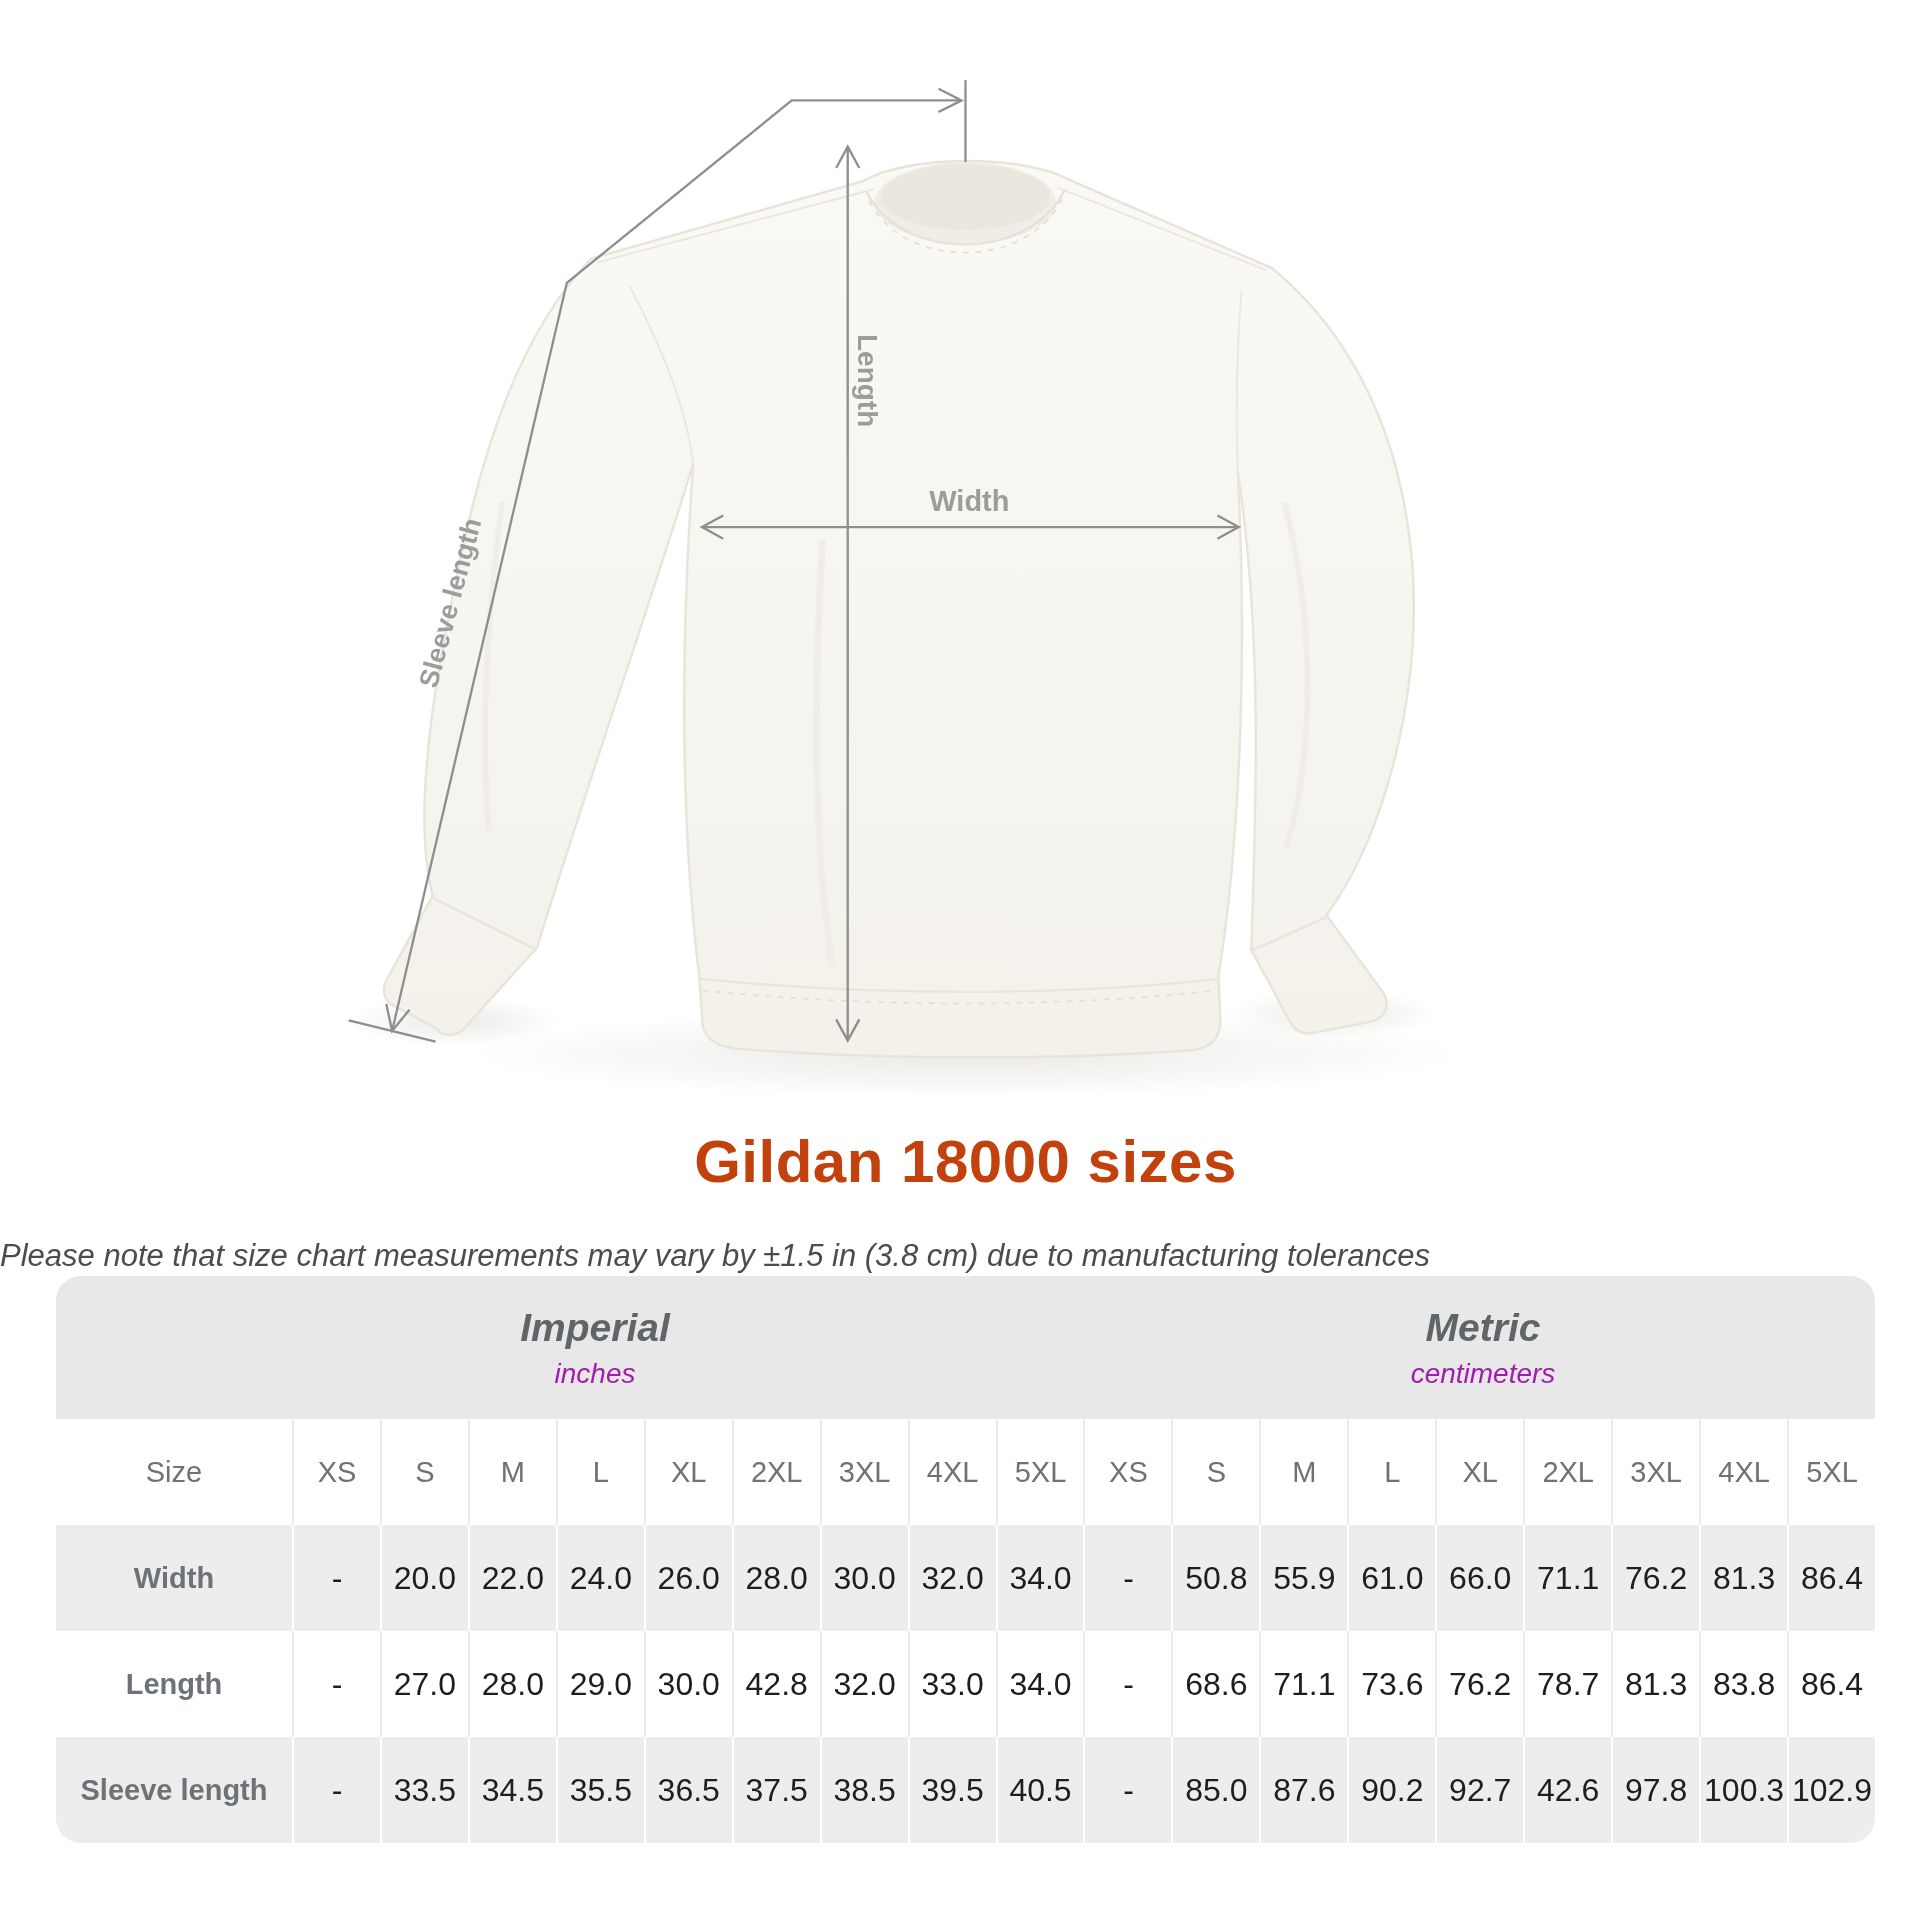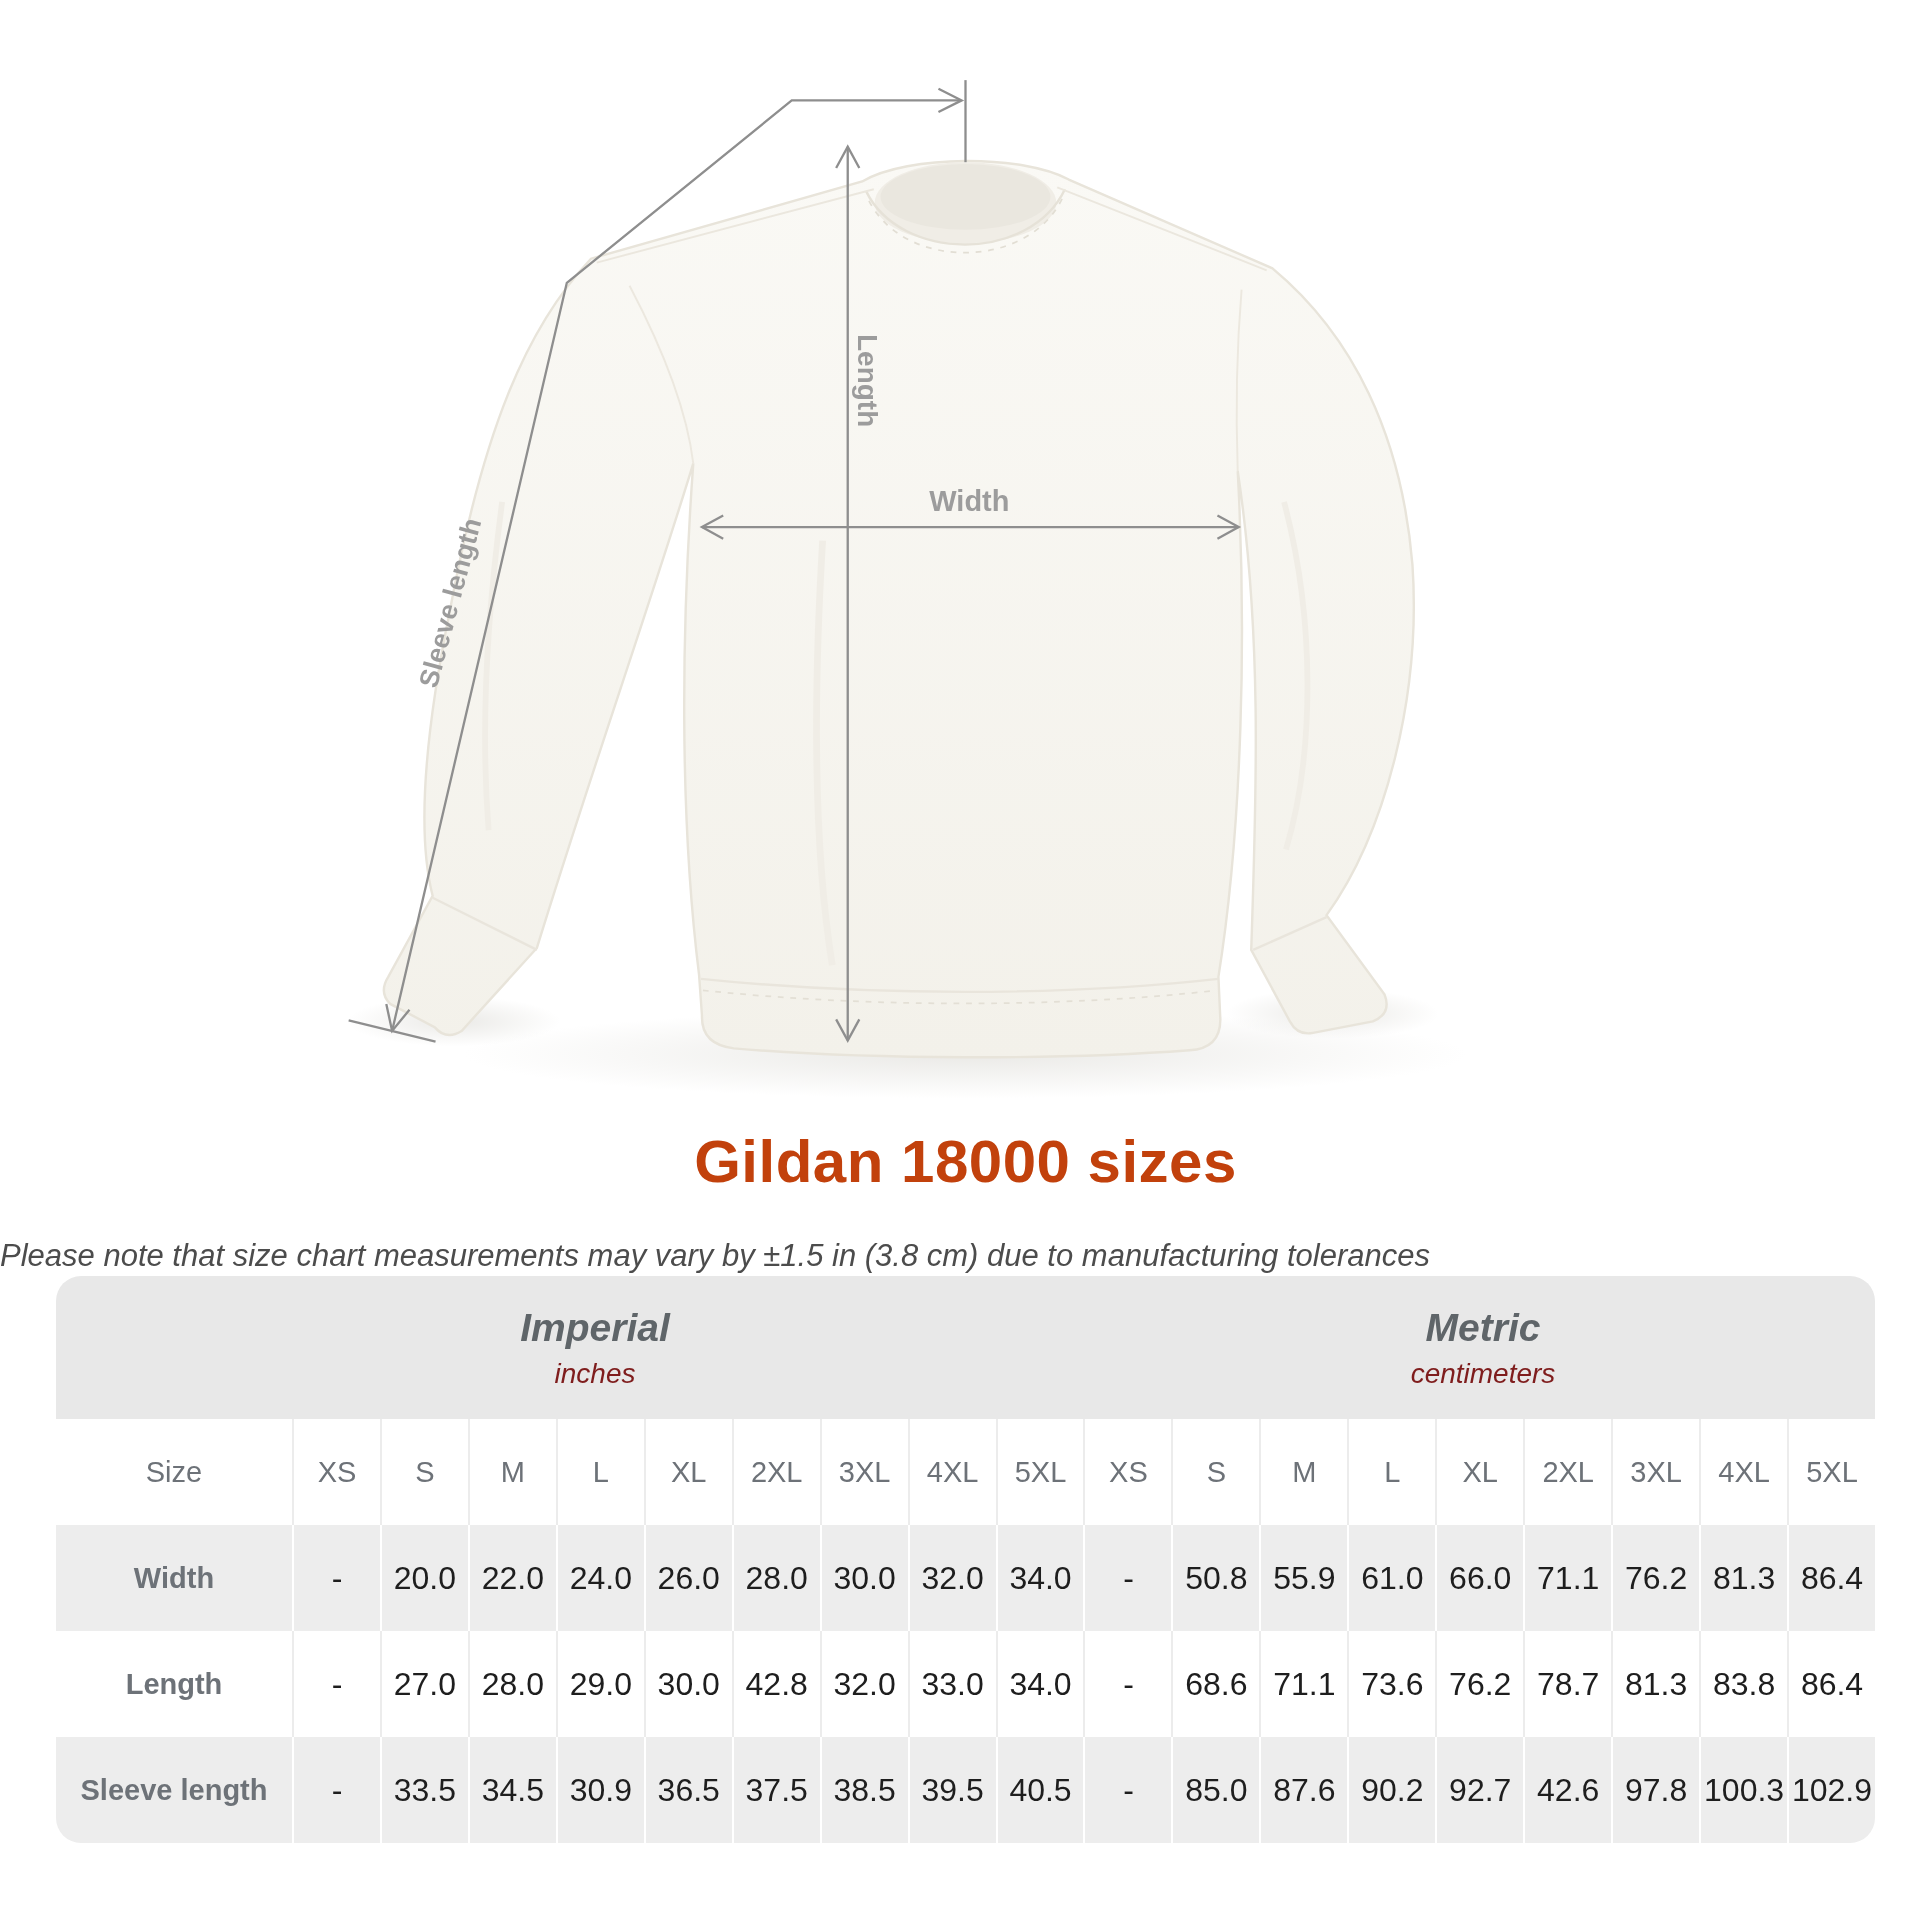--- a/index.html
+++ b/index.html
@@ -11,21 +11,21 @@
   .title{position:absolute;left:0;top:1094px;width:1931px;text-align:center;
          font-size:60px;font-weight:bold;color:#c2410c;letter-spacing:0.5px;margin-top:33px;}
   .subtitle{position:absolute;left:0;top:1238px;width:1931px;text-align:left;
             font-size:31px;font-style:italic;color:#4c4c4c;}
   
   .size-table{position:absolute;left:56px;top:1276px;width:1819px;
               border-radius:25px;overflow:hidden;}
   .band{position:relative;height:143px;background:#e8e8e8;}
   .unit-stack{position:absolute;top:50%;transform:translate(-50%,-50%);text-align:center;}
   .unit-stack .u-label{font-size:39px;font-weight:bold;font-style:italic;color:#5f6569;}
-  .unit-stack .u-sub{font-size:28px;font-style:italic;color:#7f1d1d;margin-top:8.7px;}
+  .unit-stack .u-sub{font-size:28px;font-style:italic;color:#a21caf;margin-top:8.7px;}
   .imperial-stack{left:539px;}
   .metric-stack{left:1407px;margin-left:20px;}
   .row{display:grid;grid-template-columns:236px repeat(18,1fr);height:106px;}
   .row.light{background:#ffffff;}
   .row.dark{background:#ededed;}
   .c{display:flex;align-items:center;justify-content:center;
      font-size:32px;color:#1e1e1e;}
   .row.light .c + .c{border-left:2.9px solid #ececec;}
   .row.dark .c + .c{border-left:2.9px solid #ffffff;}
   .c.hd{font-size:29px;font-weight:normal;color:#6d7278;}
@@ -200,21 +200,21 @@
       <div class="c">81.3</div>
       <div class="c">83.8</div>
       <div class="c">86.4</div>
     </div>
 
     <div class="row dark">
       <div class="c lab">Sleeve length</div>
       <div class="c">-</div>
       <div class="c">33.5</div>
       <div class="c">34.5</div>
-      <div class="c">30.9</div>
+      <div class="c">35.5</div>
       <div class="c">36.5</div>
       <div class="c">37.5</div>
       <div class="c">38.5</div>
       <div class="c">39.5</div>
       <div class="c">40.5</div>
       <div class="c">-</div>
       <div class="c">85.0</div>
       <div class="c">87.6</div>
       <div class="c">90.2</div>
       <div class="c">92.7</div>

